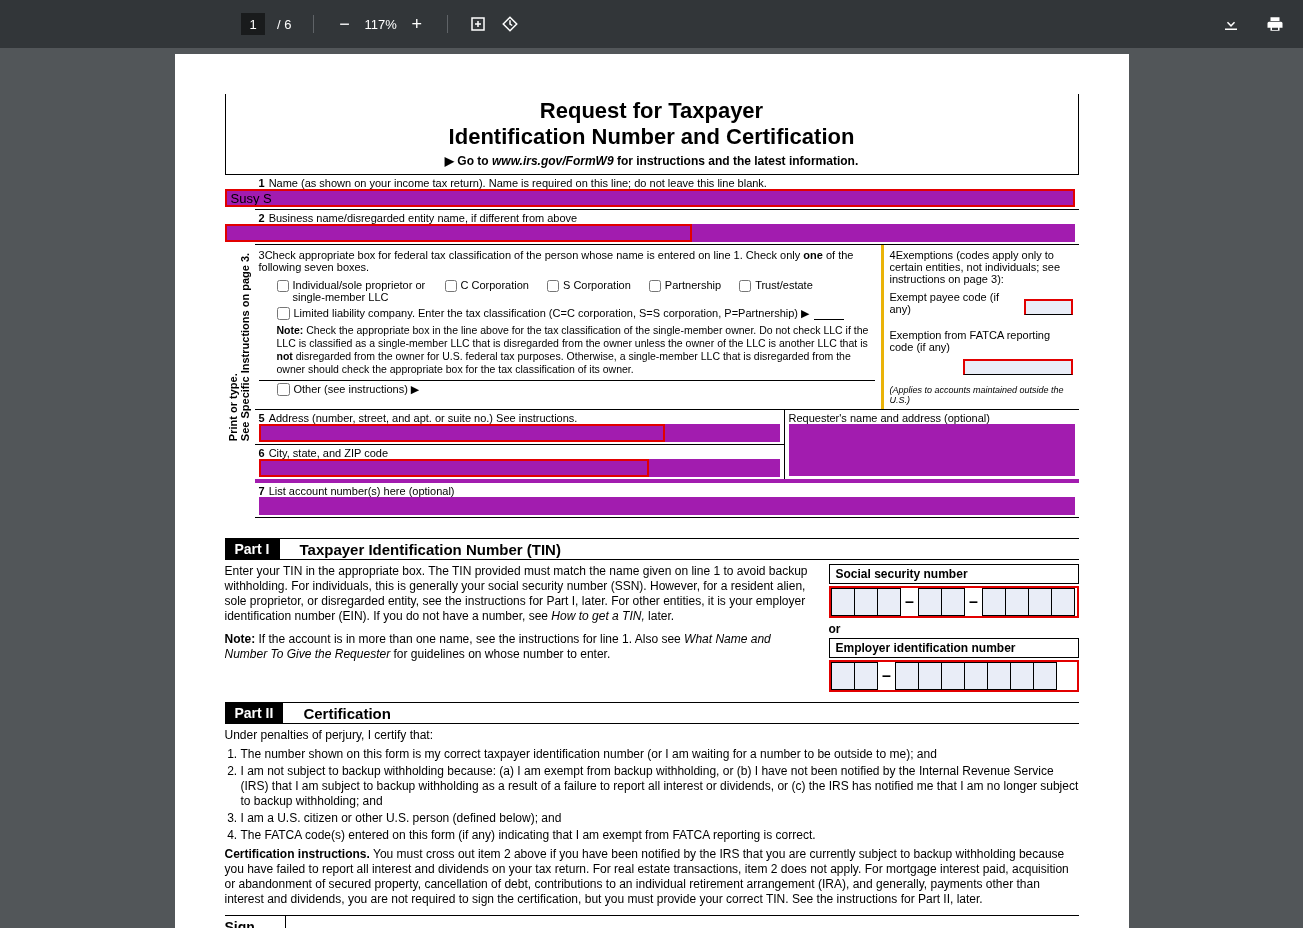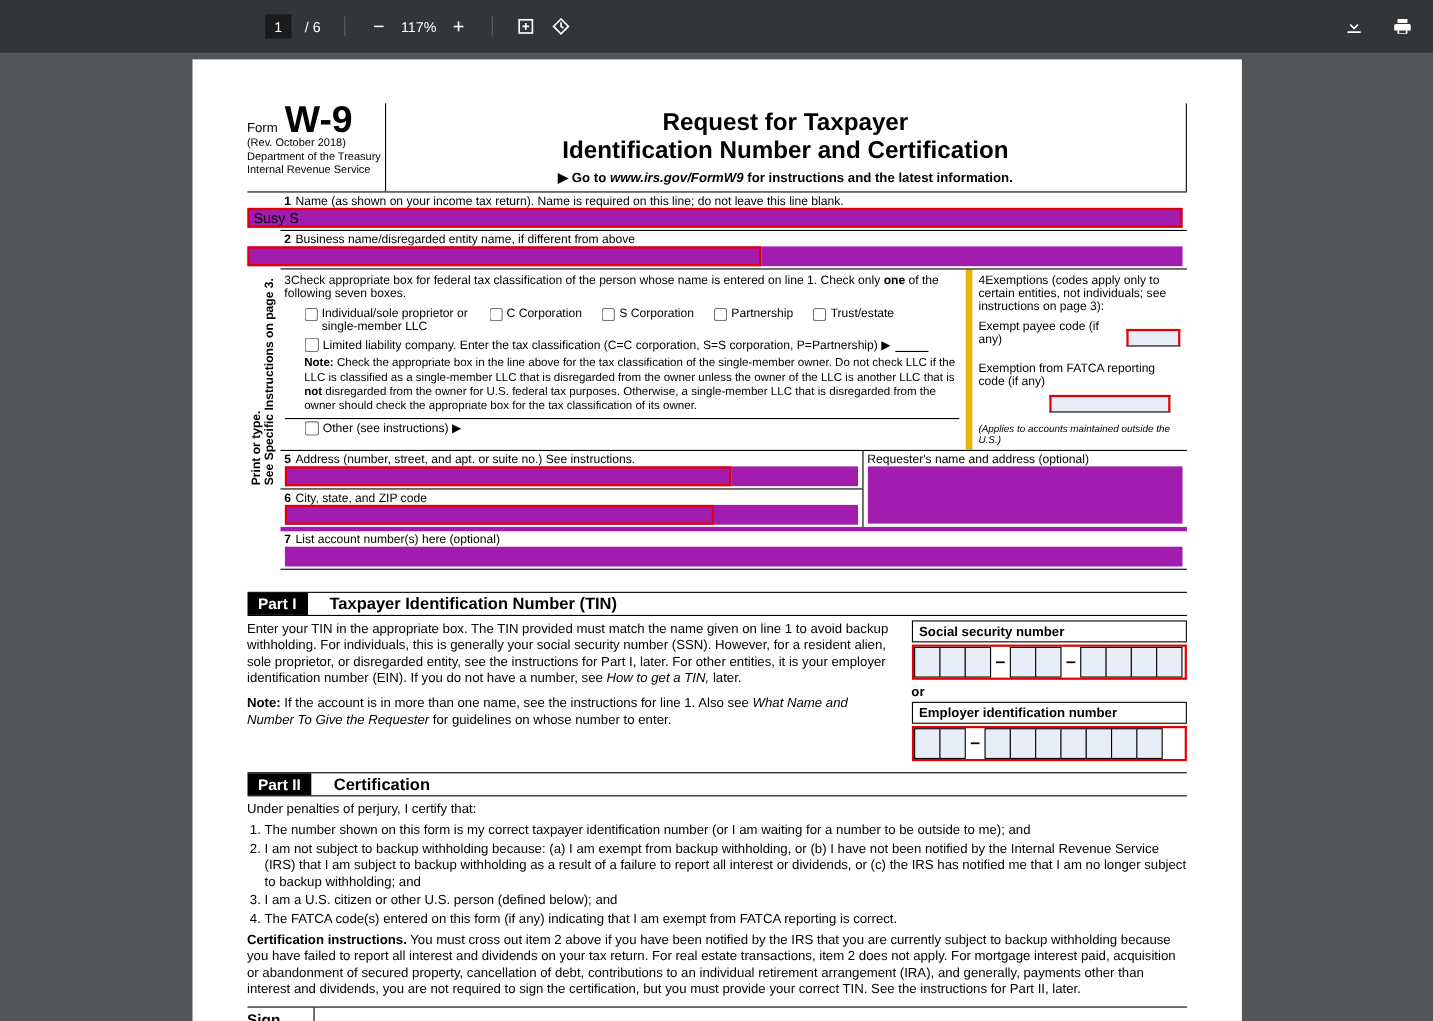--- a/index.html
+++ b/index.html
@@ -139,21 +139,21 @@
 .redbox { border: 2px solid #e20000; }
 
 .row3-4 {
   display: flex;
   border-bottom: 1px solid #000;
 }
 .col3 {
   flex: 1;
   padding: 4px 6px 4px 4px;
   font-size: 11px;
-  border-right: 6px solid #eab308;
+  border-right: 3px solid #eab308;
 }
 .col4 {
   width: 195px;
   padding: 4px 6px;
   font-size: 11px;
 }
 .cb-row { display: flex; flex-wrap: wrap; gap: 4px 18px; margin: 6px 0 4px 18px; align-items: flex-start; }
 .cb { display: flex; align-items: flex-start; gap: 4px; }
 .cb input { width: 12px; height: 12px; margin-top: 1px; }
 .note { font-size: 10.5px; margin: 4px 0 4px 18px; line-height: 13px; }
@@ -161,20 +161,21 @@
 .short-underline {
   border-bottom: 1px solid #000;
   width: 30px;
   height: 12px;
 }
 .col4-field {
   display: flex;
   align-items: flex-end;
   gap: 4px;
   margin: 6px 0;
+  justify-content: flex-end;
 }
 .col4-in {
   background: #e9edf7;
   border-bottom: 1px solid #000;
   width: 50px;
   height: 16px;
 }
 .col4 .tiny { font-size: 9px; font-style: italic; margin-top: 10px; }
 
 .row5-req { display: flex; border-bottom: 4px solid #a21caf; }
@@ -312,27 +313,20 @@
           <path d="M6 3h12v5H6zM4 9h16a2 2 0 012 2v6h-4v4H6v-4H2v-6a2 2 0 012-2zm4 8v3h8v-3H8z"></path>
         </svg>
     </span>
   </div>
 </div>
 
 <div class="page-wrap">
   <div class="page">
 
     <div class="form-header">
-      <div class="hdr-left">
-        <span class="form-label">Form</span>
-        <span class="w9">W-9</span>
-        <div class="small">(Rev. October 2018)</div>
-        <div class="small">Department of the Treasury</div>
-        <div class="small">Internal Revenue Service</div>
-      </div>
       <div class="hdr-mid">
         <div class="title">Request for Taxpayer</div>
         <div class="title">Identification Number and Certification</div>
         <div class="goto">
           <span>▶ Go to </span><span class="url">www.irs.gov/FormW9</span><span> for instructions and the latest information.</span>
         </div>
       </div>
     </div>
 
     <div class="main-grid">

